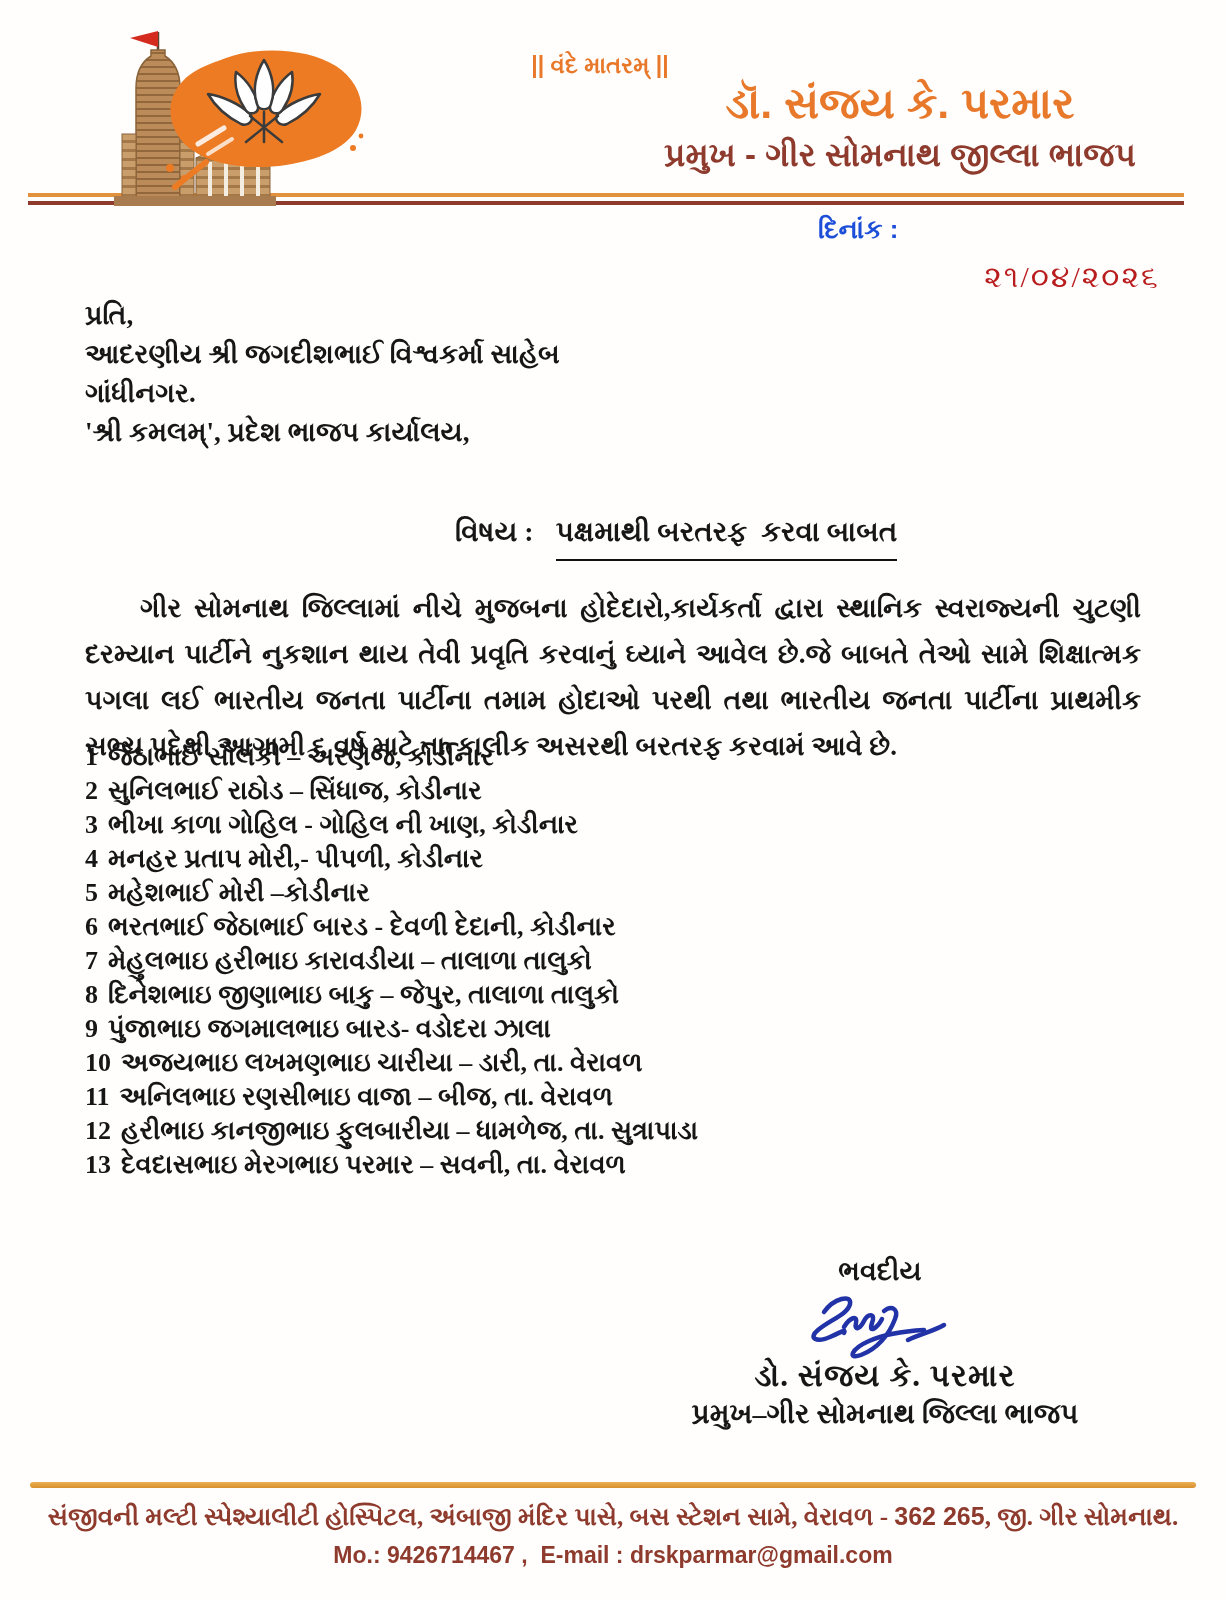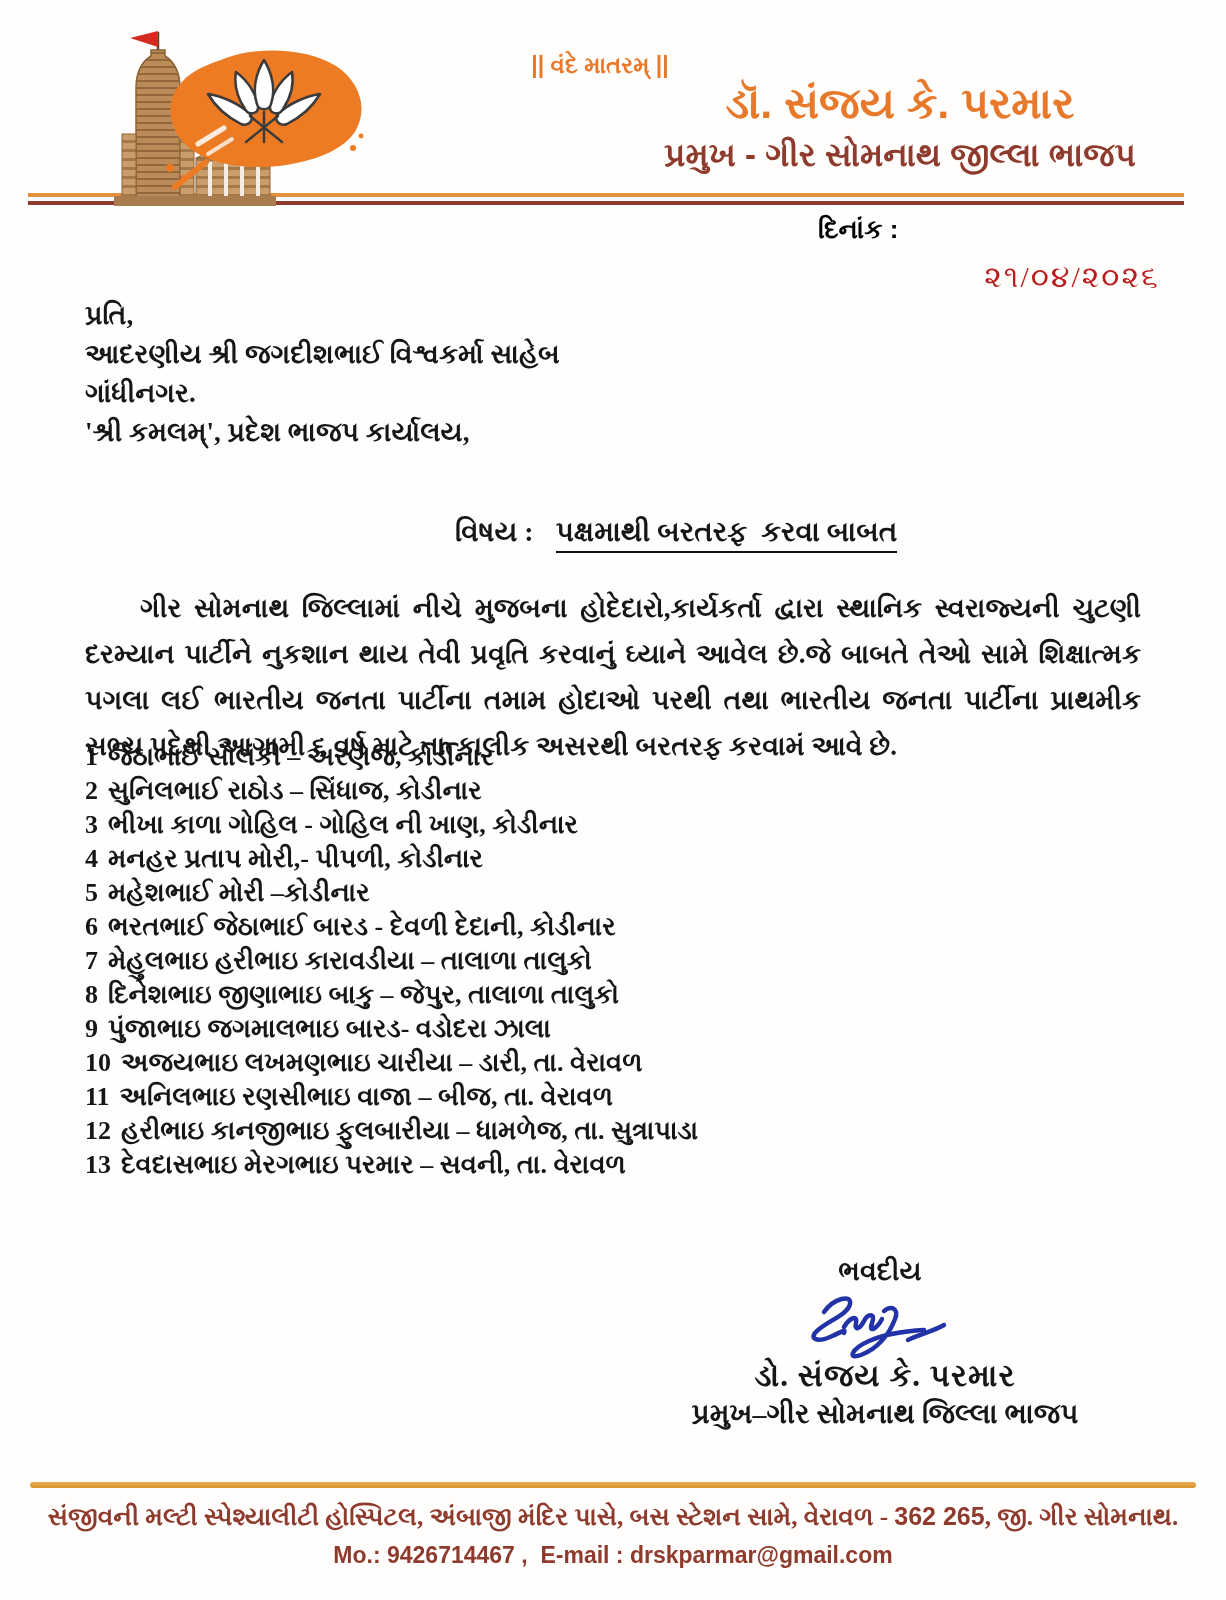--- a/index.html
+++ b/index.html
@@ -34,37 +34,37 @@
   .letterhead-desig {
     margin-top: 9px; font-size: 33px; font-weight: bold; color: #8e3a2c;
     font-family: "Liberation Sans", sans-serif;
   }
   .rule { position: absolute; left: 28px; right: 42px; z-index: 0; }
   .rule-orange { top: 193px; height: 4px; background: #e2913c; }
   .rule-maroon { top: 201px; height: 4px; background: #8e3a2c; }
 
   .date-label {
     position: absolute; left: 818px; top: 214px;
-    font-size: 26px; font-weight: bold; color: #000000;
+    font-size: 26px; font-weight: bold; color: #1d4ed8;
     font-family: "Liberation Sans", sans-serif;
   }
 
   
   .date-value {
     position: absolute; left: 972px; top: 260px; width: 200px;
     font-size: 30px; color: #b91c1c; letter-spacing: 2px; text-align: center;
   }
 
   .recipient { position: absolute; left: 85px; top: 296px; font-size: 27px; font-weight: bold; }
   .recipient div { line-height: 39px; }
 
   .subject-line { position: absolute; left: 455px; top: 516px; font-size: 28px; font-weight: bold; }
   .subject-text {
     margin-left: 22px; white-space: pre-wrap;
-    border-bottom: 2px solid #111; padding-bottom: 4px;
+    border-bottom: 2px solid #111; padding-bottom: 12px;
   }
 
   .body-text {
     position: absolute; left: 85px; top: 585px; width: 1056px;
     font-size: 27px; font-weight: bold; line-height: 46px;
     text-align: justify; text-indent: 55px;
   }
 
   .dismissal-list { position: absolute; left: 85px; top: 740px; font-size: 26px; font-weight: bold; }
   .dismissal-list .row { line-height: 34px; }

